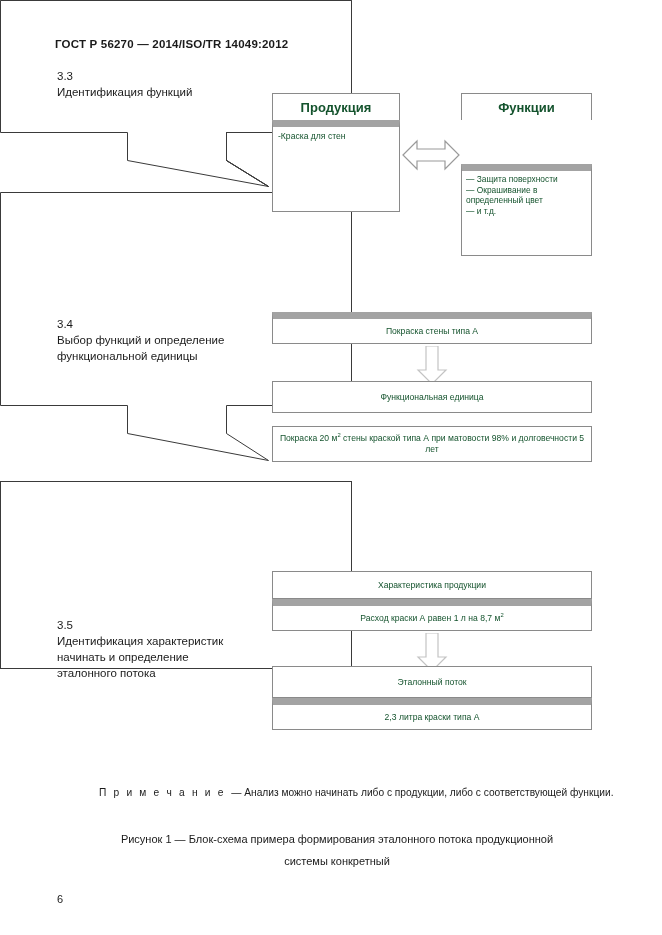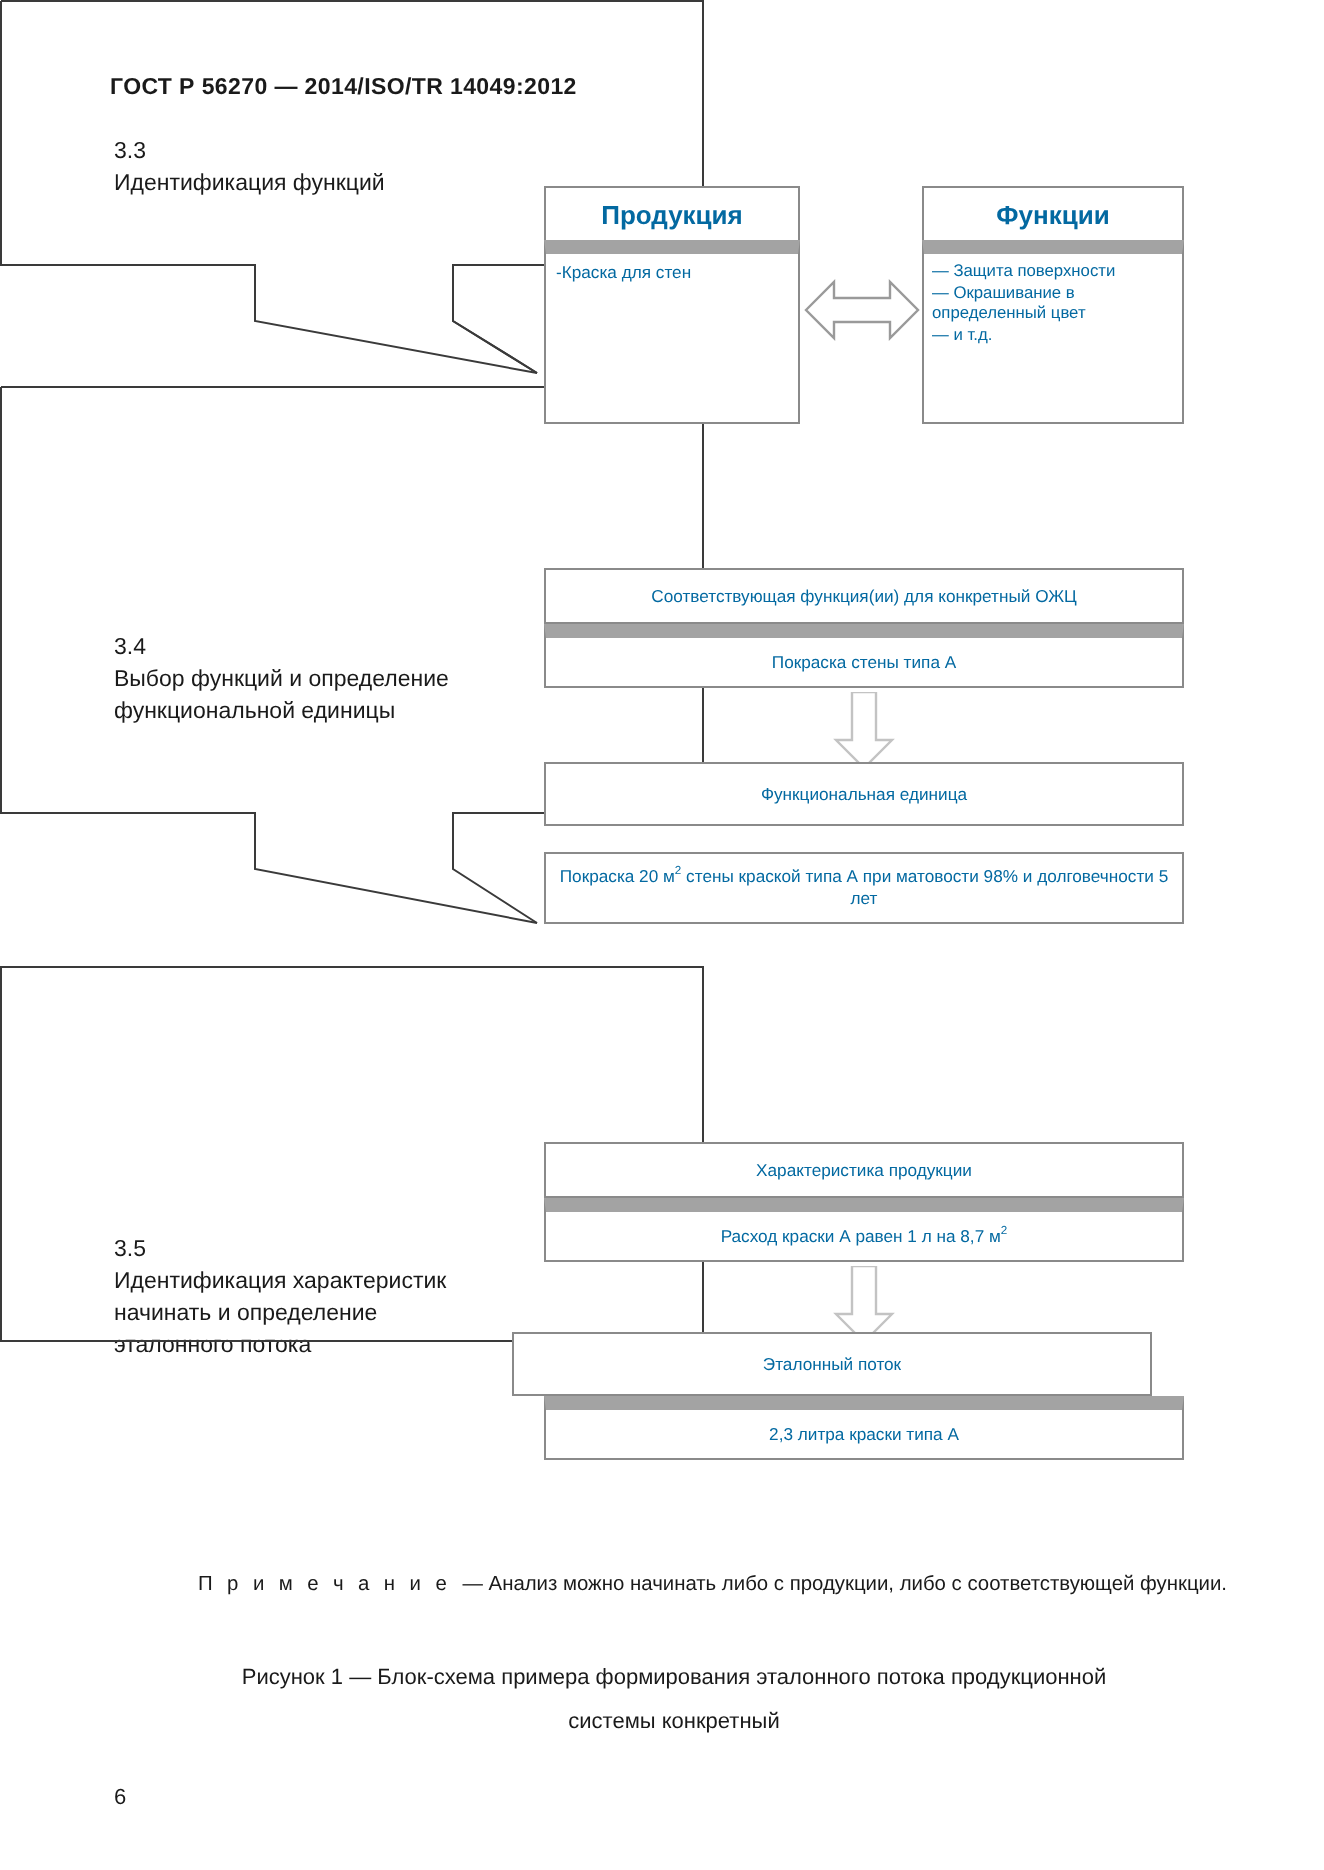--- a/index.html
+++ b/index.html
@@ -35,36 +35,36 @@
 
   
   .flow{position:absolute;left:0;top:0;width:662px;height:935px;}
 
   
   .ibox{
     position:absolute;box-sizing:border-box;
     border:1px solid #8a8a8a;
     background:#ffffff;
     font-size:8.6px;
-    color:#0369a1;
+    color:#14532d;
     display:flex;align-items:center;justify-content:center;
     text-align:center;
     line-height:11px;
     padding:2px 5px;
   }
   .ibox.title{
     font-size:13px;font-weight:bold;
     border-bottom:none;
   }
   .ibox.under{border-top:7px solid #a3a3a3;}
   .ibox.left-align{justify-content:flex-start;text-align:left;font-size:8.6px;}
   .ibox.list{
     align-items:flex-start;justify-content:flex-start;
     text-align:left;flex-direction:column;
-    padding:3px 4px;line-height:10.5px;font-size:8.4px;
+    padding:3px 4px;line-height:10.5px;font-size:8.4px;margin-top:44px;
   }
   .ibox.list span{display:block;white-space:nowrap;}
   .ibox.list span.wrap{white-space:normal;}
 
   sup{font-size:0.68em;vertical-align:super;line-height:0;}
 
   
   .note{
     position:absolute;left:57px;top:785px;width:560px;
     font-size:10.2px;line-height:15px;text-align:justify;
@@ -130,21 +130,20 @@
     <svg style="position:absolute;left:401px;top:131px;" width="60" height="48">
       <path d="M2,24 L16,10 L16,18 L44,18 L44,10 L58,24 L44,38 L44,30 L16,30 L16,38 Z" fill="#ffffff" stroke="#9a9a9a" stroke-width="1.2" stroke-linejoin="miter"></path>
     </svg>
 
     
     <svg class="frame" style="left:256px;top:270px;" width="352" height="285">
       <path d="M0.5,0.5 L351.5,0.5 L351.5,213.5 L226.5,213.5 L226.5,241.5 L268.5,268.5" fill="none" stroke="#3a3a3a" stroke-width="1"></path>
       <path d="M0.5,0.5 L0.5,213.5 L127.5,213.5 L127.5,241.5 L268.5,268.5" fill="none" stroke="#3a3a3a" stroke-width="1"></path>
     </svg>
 
-    <div class="ibox" style="left:272px;top:284px;width:320px;height:28px;">Соответствующая функция(ии) для конкретный ОЖЦ</div>
     <div class="ibox under" style="left:272px;top:312px;width:320px;height:32px;">Покраска стены типа А</div>
 
     <svg style="position:absolute;left:412px;top:346px;" width="40" height="40">
       <path d="M14,0 L26,0 L26,24 L34,24 L20,38 L6,24 L14,24 Z" fill="#ffffff" stroke="#c3c3c3" stroke-width="1.2" stroke-linejoin="miter"></path>
     </svg>
 
     <div class="ibox" style="left:272px;top:381px;width:320px;height:32px;">Функциональная единица</div>
     <div class="ibox" style="left:272px;top:426px;width:320px;height:36px;">
       <span>Покраска 20 м<sup>2</sup> стены краской типа А при матовости 98% и долговечности 5 лет</span>
     </div>
@@ -156,21 +155,21 @@
 
     <div class="ibox" style="left:272px;top:571px;width:320px;height:28px;">Характеристика продукции</div>
     <div class="ibox under" style="left:272px;top:599px;width:320px;height:32px;">
       <span>Расход краски А равен 1 л на 8,7 м<sup>2</sup></span>
     </div>
 
     <svg style="position:absolute;left:412px;top:633px;" width="40" height="40">
       <path d="M14,0 L26,0 L26,24 L34,24 L20,38 L6,24 L14,24 Z" fill="#ffffff" stroke="#c3c3c3" stroke-width="1.2" stroke-linejoin="miter"></path>
     </svg>
 
-    <div class="ibox" style="left:256px;top:666px;width:320px;height:32px;">Эталонный поток</div>
+    <div class="ibox" style="left:272px;top:666px;width:320px;height:32px;">Эталонный поток</div>
     <div class="ibox under" style="left:272px;top:698px;width:320px;height:32px;">2,3 литра краски типа А</div>
 
   </div>
 
   <div class="note">
     <span class="ind"></span><span class="lbl">П р и м е ч а н и е</span><span>&nbsp; </span><span>—</span>
     <span>Анализ можно начинать либо с продукции, либо с соответствующей функции.</span>
   </div>
 
   <div class="caption">

